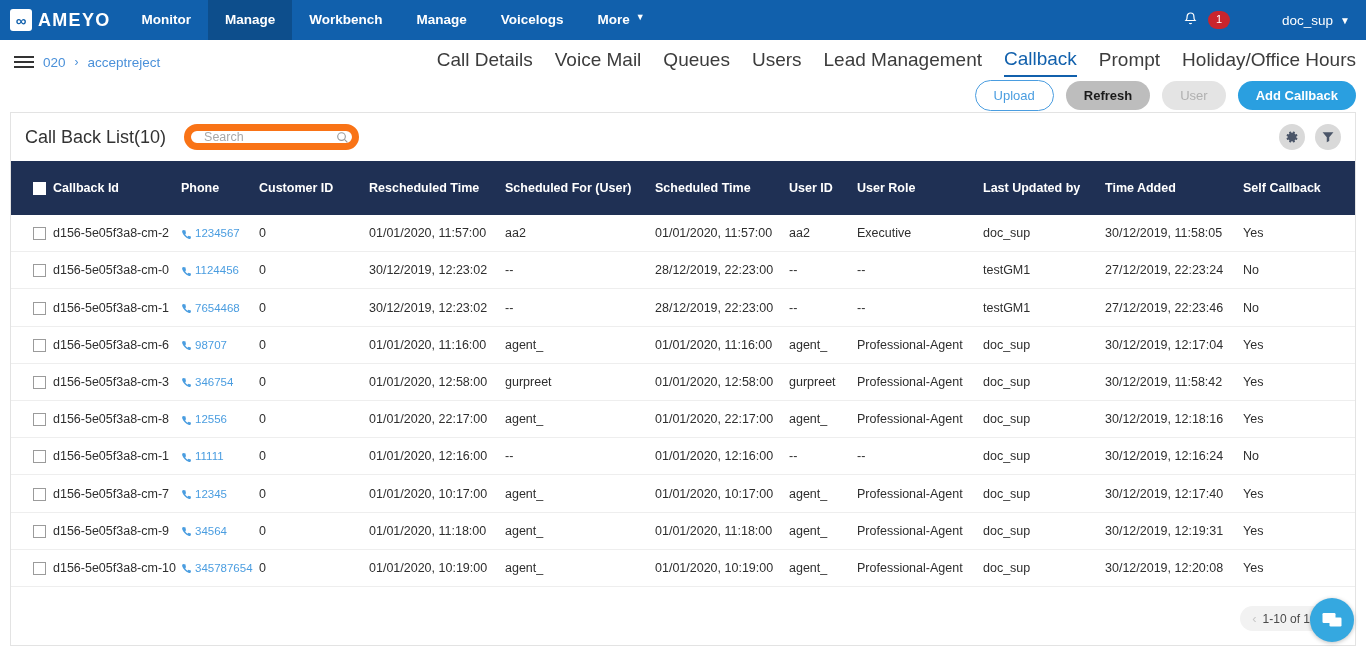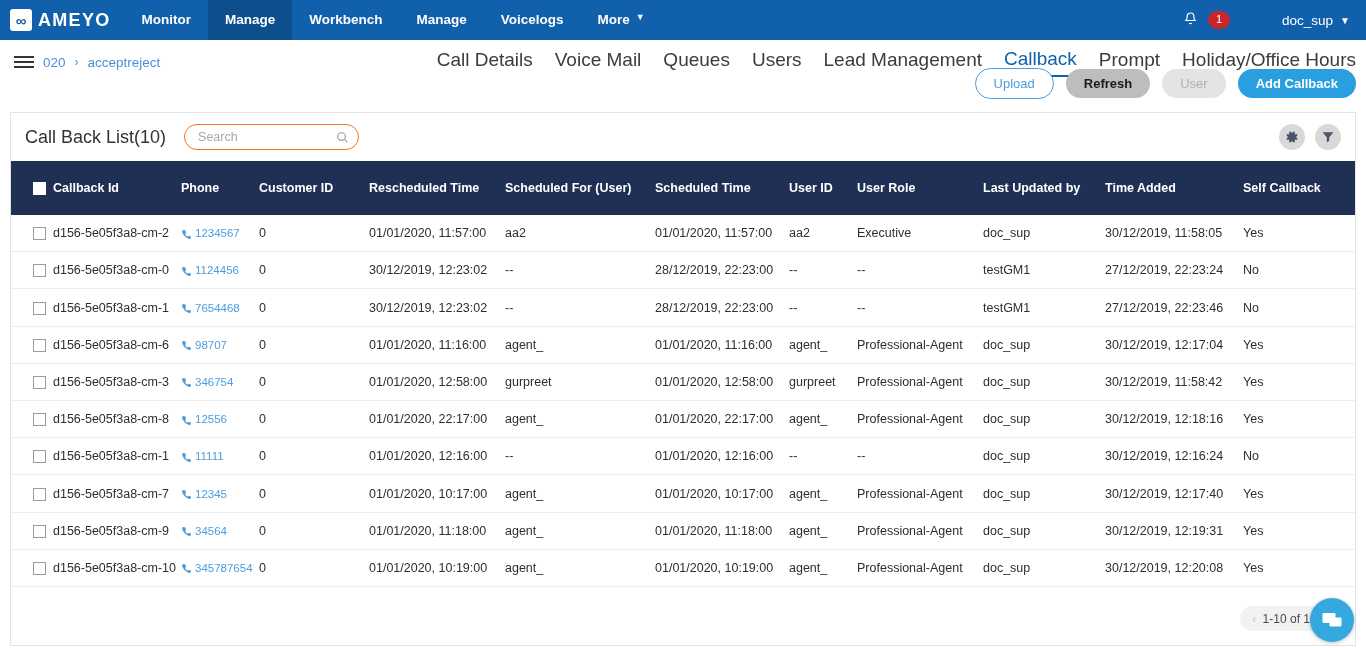--- a/index.html
+++ b/index.html
@@ -109,21 +109,21 @@
     cursor: pointer;
     white-space: nowrap;
   }
   .subnav-item.active {
     color: #1160ac;
     border-bottom: 2px solid #1160ac;
   }
 
   .action-row {
     position: absolute;
-    top: 28px; right: 10px;
+    top: 40px; right: 10px;
     display: flex; align-items: center; gap: 12px;
   }
   .btn {
     border: none;
     border-radius: 16px;
     font-size: 13px;
     padding: 7px 18px;
     cursor: pointer;
     font-family: "Liberation Sans", sans-serif;
     white-space: nowrap;
@@ -149,21 +149,21 @@
   }
   .card-title { font-size: 18px; color: #333; }
   .search-wrap {
     margin-left: 18px;
     position: relative;
     width: 175px;
   }
   .search-input {
     width: 100%;
     height: 26px;
-    border: 1px solid #f97316;
+    border: 7px solid #f97316;
     border-radius: 14px;
     padding: 0 28px 0 13px;
     font-size: 12.5px;
     color: #333;
     outline: none;
     font-family: "Liberation Sans", sans-serif;
   }
   .search-input::placeholder { color: #a8a8a8; }
   .search-icon {
     position: absolute; right: 10px; top: 6px;

